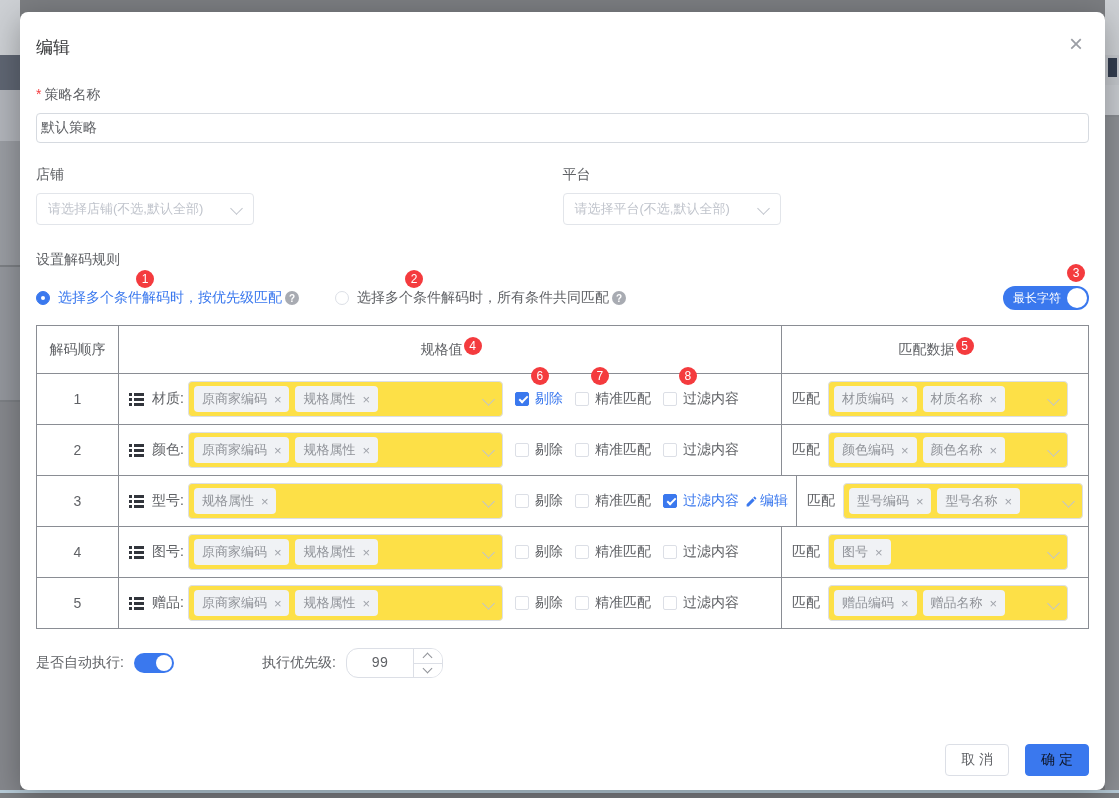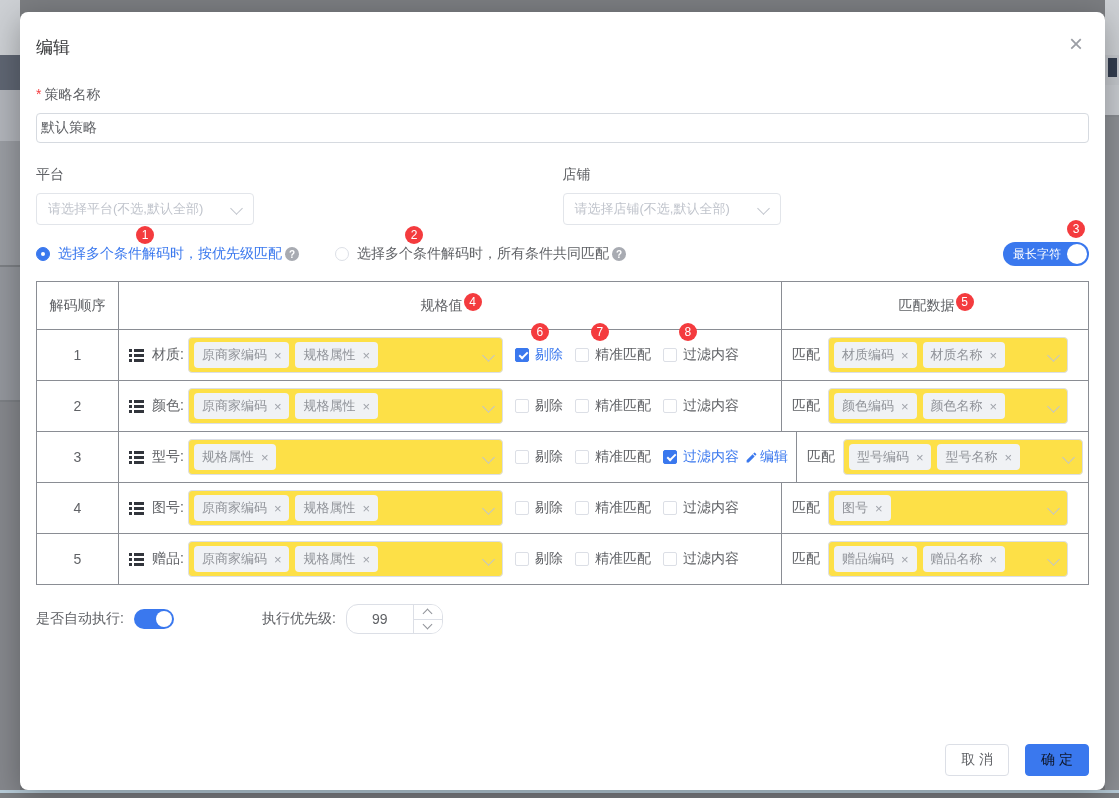--- a/index.html
+++ b/index.html
@@ -130,21 +130,21 @@
   .controls-row{margin-top:19px;display:flex;align-items:center;}
   .switch{
     width:40px;height:20px;border-radius:10px;background:#dcdfe6;position:relative;margin-left:10px;cursor:pointer;flex:none;
   }
   .switch.on{background:var(--primary);}
   .switch .knob{position:absolute;top:2px;left:2px;width:16px;height:16px;border-radius:50%;background:#fff;transition:left .1s;}
   .switch.on .knob{left:22px;}
   .prio-label{margin-left:88px;}
   .num-input{
     margin-left:10px;width:97px;height:30px;box-sizing:border-box;border:1px solid #dcdfe6;border-radius:12px;
-    display:flex;align-items:stretch;overflow:hidden;background:#fff;
+    display:flex;align-items:stretch;overflow:hidden;background:#fff;font-family:Liberation Mono, monospace;
   }
   .num-val{flex:1;display:flex;align-items:center;justify-content:center;color:#606266;}
   .spin{width:28px;border-left:1px solid #dcdfe6;display:flex;flex-direction:column;flex:none;}
   .spin div{flex:1;display:flex;align-items:center;justify-content:center;cursor:pointer;background:#fff;}
   .spin .up{border-bottom:1px solid #dcdfe6;}
   .spin .arr{width:6px;height:6px;border-right:1.4px solid #909399;border-bottom:1.4px solid #909399;}
   .spin .up .arr{transform:rotate(-135deg);margin-top:3px;}
   .spin .down .arr{transform:rotate(45deg);margin-bottom:3px;}
   
   .m-footer{position:absolute;right:16px;bottom:14px;display:flex;}
@@ -187,35 +187,36 @@
     <div class="m-close">×</div>
   </div>
 
   <div class="field-name">
     <div class="lbl"><span class="req">*</span><span>策略名称</span></div>
     <input class="text-input" value="默认策略" style="">
   </div>
 
   <div class="sel-row">
     <div class="sel-col">
+      <div class="lbl">店铺</div>
+      <div class="select">
+        <span class="placeholder">请选择店铺(不选,默认全部)</span>
+        <span class="chev"></span>
+      </div>
+    </div>
+    <div class="sel-col">
       <div class="lbl">平台</div>
       <div class="select">
         <span class="placeholder">请选择平台(不选,默认全部)</span>
         <span class="chev"></span>
       </div>
     </div>
-    <div class="sel-col">
-      <div class="lbl">店铺</div>
-      <div class="select">
-        <span class="placeholder">请选择店铺(不选,默认全部)</span>
-        <span class="chev"></span>
-      </div>
-    </div>
-  </div>
-
+  </div>
+
+  <div class="lbl rules-label">设置解码规则</div>
 
   <div class="radio-row">
     <div class="radio-group selected">
       <span class="badge badge-r1">1</span>
       <span class="radio-dot"></span>
       <span class="radio-label">选择多个条件解码时，按优先级匹配</span>
       <span class="q-icon">?</span>
     </div>
     <div class="radio-group">
       <span class="badge badge-r2">2</span>

